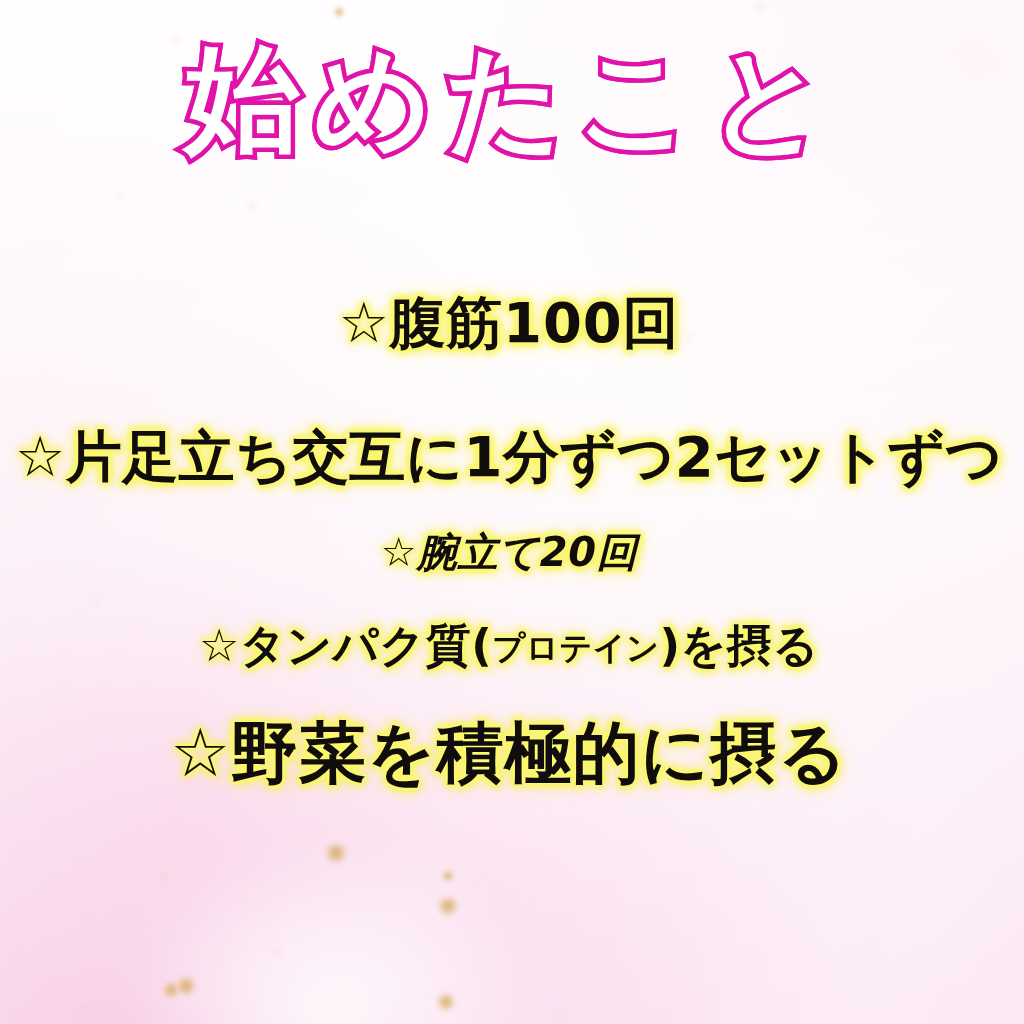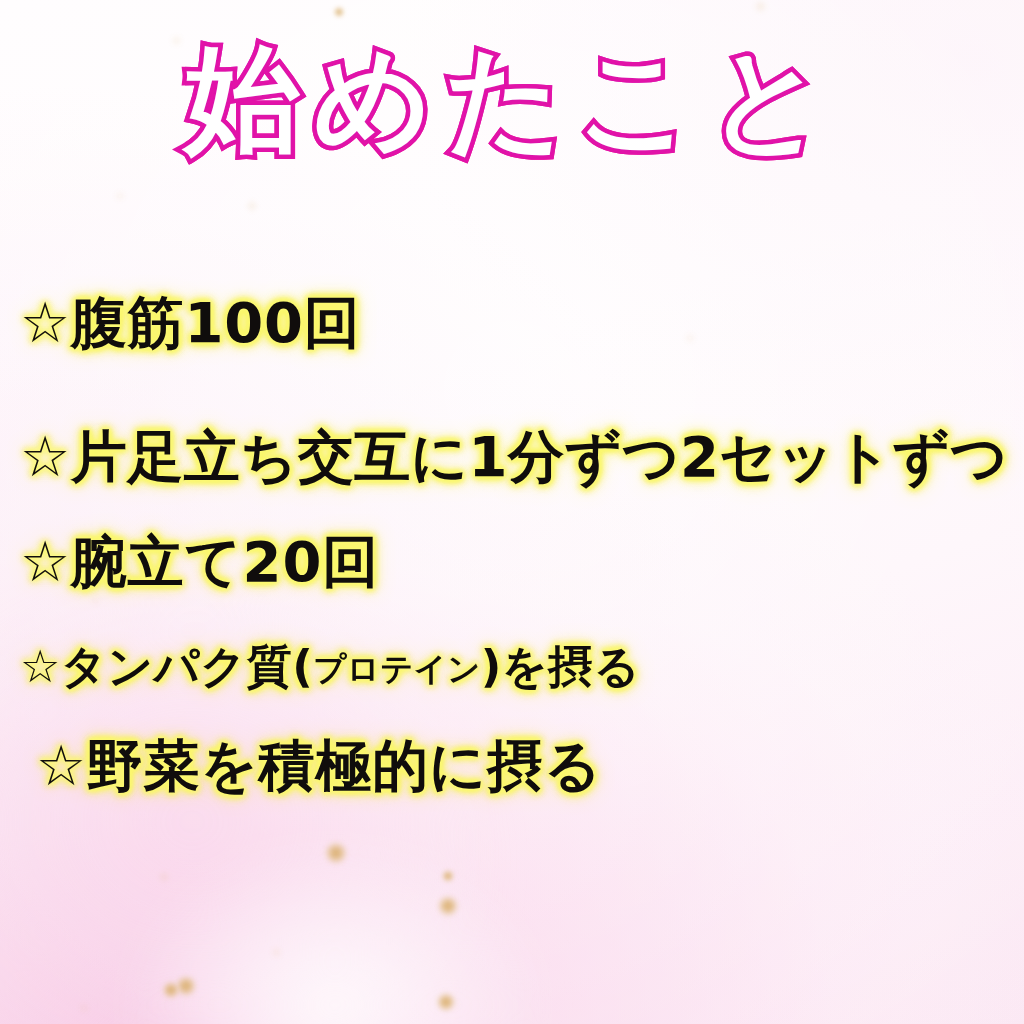--- a/index.html
+++ b/index.html
@@ -87,23 +87,24 @@
       0 0 2px rgba(200,30,190,0.55),
       0 2px 3px rgba(220,40,180,0.18);
     background: linear-gradient(180deg, #c624cf 0%, #d81cbd 38%, #ed0d96 78%, #f20a8f 100%);
     -webkit-background-clip: text;
     background-clip: text;
   }
 
   
   .list {
     position: absolute;
-    left: 20px;
+    left: 0;
     top: 286px;
     right: 6px;
+    text-align: center;
   }
   .line {
     font-family: "DejaVu Sans", "Liberation Sans", sans-serif;
     color: #100d0c;
     font-weight: 700;
     white-space: nowrap;
     text-shadow:
       0 0 4px #fcfb7e,
       0 0 8px #fbf86a,
       0 0 13px rgba(250,246,96,0.95),
@@ -111,23 +112,23 @@
       2px 0 6px rgba(250,246,96,0.85),
       -2px 0 6px rgba(250,246,96,0.85),
       0 2px 6px rgba(250,246,96,0.85),
       0 -2px 6px rgba(250,246,96,0.85);
   }
   .line .star { font-weight: 400; letter-spacing: 0.01em; }
   .line .small { font-size: 0.72em; vertical-align: 0.06em; letter-spacing: 0.01em; }
 
   .l1 { font-size: 56px; letter-spacing: 0.015em; margin: 0 0 58px 0; }
   .l2 { font-size: 56px; letter-spacing: 0.008em; margin: 0 0 29px 0; }
-  .l3 { font-size: 56px; letter-spacing: 0.015em; margin: 0 0 36px 0; }
+  .l3 { font-size: 40px; letter-spacing: 0.015em; margin: 0 0 36px 0; font-style: italic; }
   .l4 { font-size: 45px; letter-spacing: 0.010em; margin: 0 0 32px 0; }
-  .l5 { font-size: 56px; letter-spacing: 0.015em; margin: 16px; }
+  .l5 { font-size: 67px; letter-spacing: 0.015em; margin: 16px; }
 </style>
 </head>
 <body>
 
 <div class="canvas">
 
   <div class="bg-base"></div>
   <div class="bg-blob"></div>
   <div class="bg-blob2"></div>
   <div class="bg-vignette"></div>

